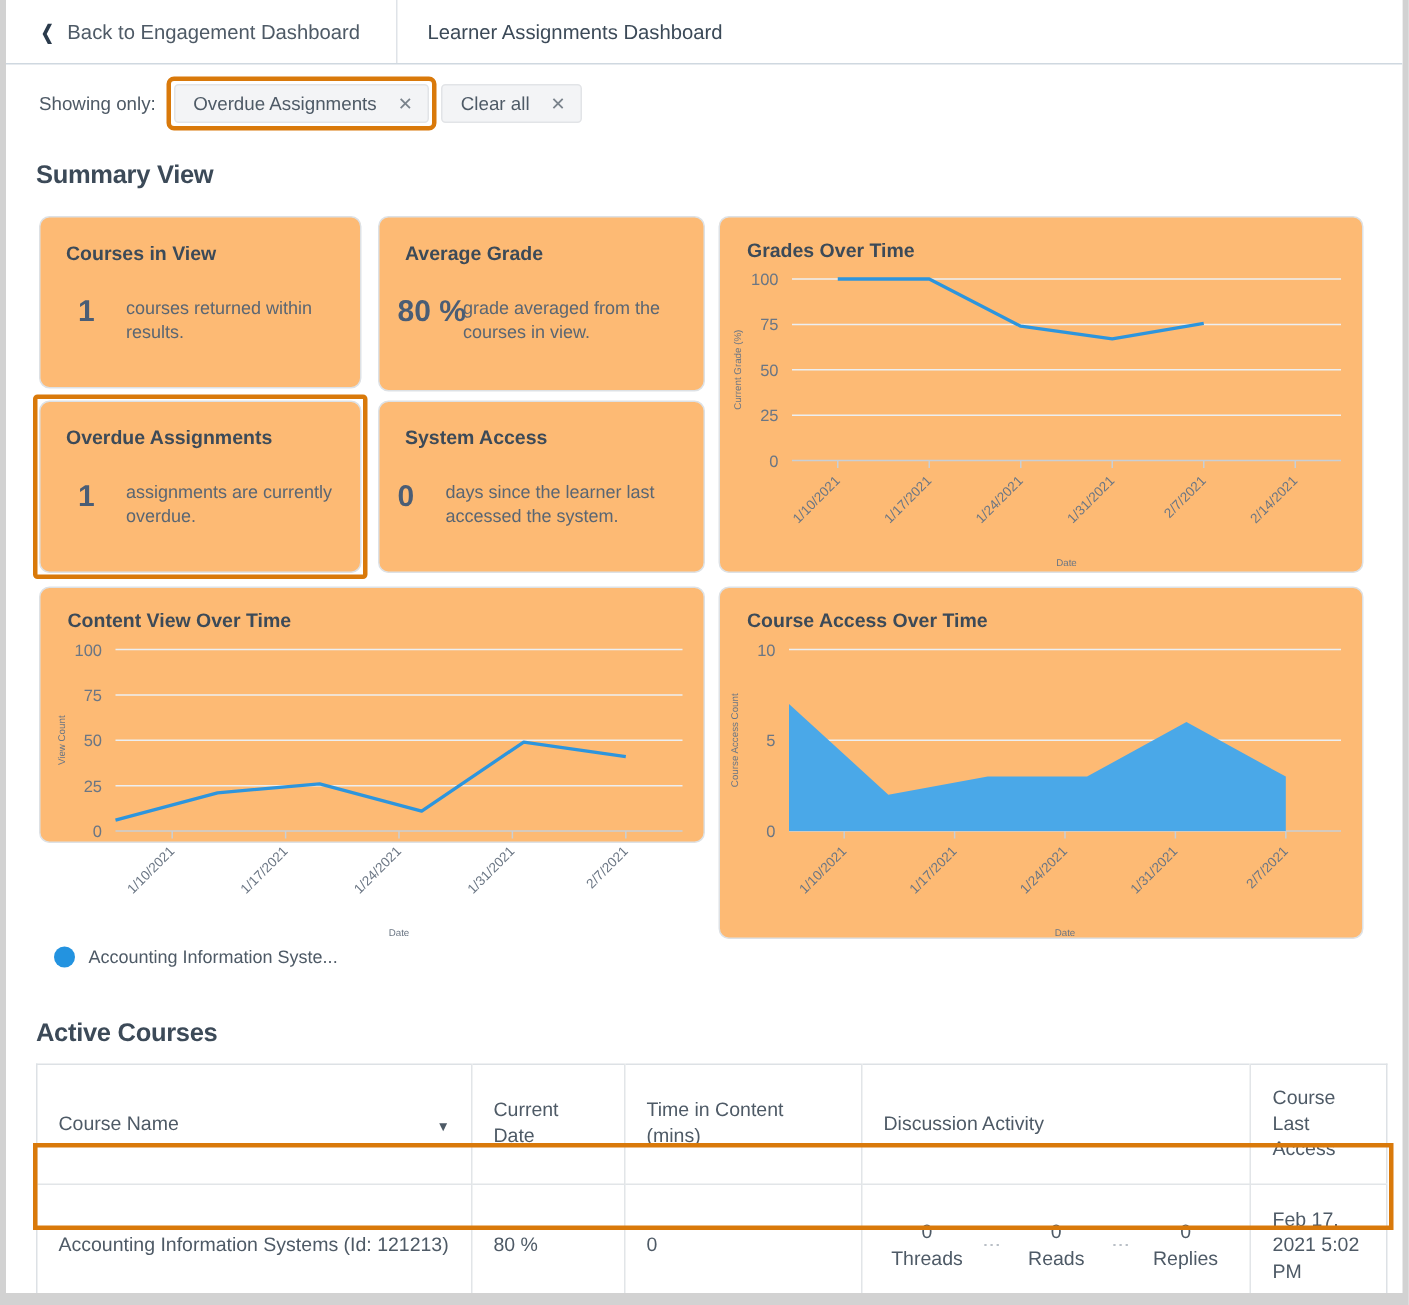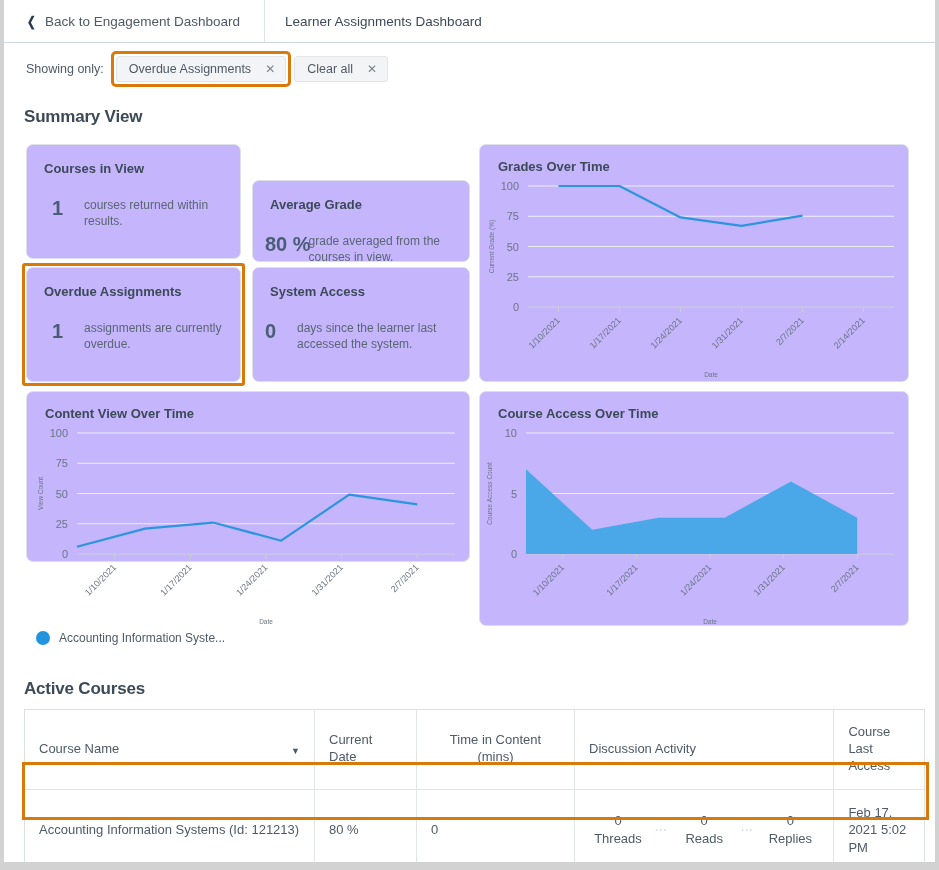--- a/index.html
+++ b/index.html
@@ -66,21 +66,21 @@
   }
 
   
   .grid {
     position: relative;
     margin: 14px 0 0 0;
     padding: 0 18px;
   }
   .card {
     position: absolute;
-    background: #c4b5fd;
+    background: #fdba74;
     border: 1px solid #dde1e5;
     border-radius: 7px;
   }
   .card-title {
     font-size: 13px; font-weight: bold; color: #3c4a58;
     padding: 16px 0 0 17px;
   }
   .stat {
     display: flex; align-items: flex-start; gap: 14px;
     padding: 20px 18px 0 25px;
@@ -192,21 +192,21 @@
   <div class="grid" style="height: 500px;">
 
     <div class="card" style="left:22px; top:3px; width:215px; height:115px;">
       <div class="card-title">Courses in View</div>
       <div class="stat">
         <span class="stat-num">1</span>
         <span class="stat-txt">courses returned within results.</span>
       </div>
     </div>
 
-    <div class="card" style="left:248px; top:3px; width:218px; height:82px;margin-top:36px;">
+    <div class="card" style="left:248px; top:3px; width:218px; height:117px;">
       <div class="card-title">Average Grade</div>
       <div class="stat" style="padding-left:12px;">
         <span class="stat-num">80 %</span>
         <span class="stat-txt">grade averaged from the courses in view.</span>
       </div>
     </div>
 
     <div class="card" style="left:22px; top:126px; width:215px; height:115px;">
       <div class="card-title">Overdue Assignments</div>
       <div class="stat">
@@ -321,21 +321,21 @@
     <table>
       <thead>
         <tr>
           <th style="width:290px;">
             <span>Course Name</span>
             <span class="sort-arrow">▼</span>
           </th>
           <th style="width:102px;">
             <span>Current Date</span>
           </th>
-          <th style="width:158px;text-align:center;">
+          <th style="width:158px;">
             <span>Time in Content (mins)</span>
           </th>
           <th style="width:232px;">
             <span>Discussion Activity</span>
           </th>
           <th>
             <span>Course Last Access</span>
           </th>
         </tr>
       </thead>

